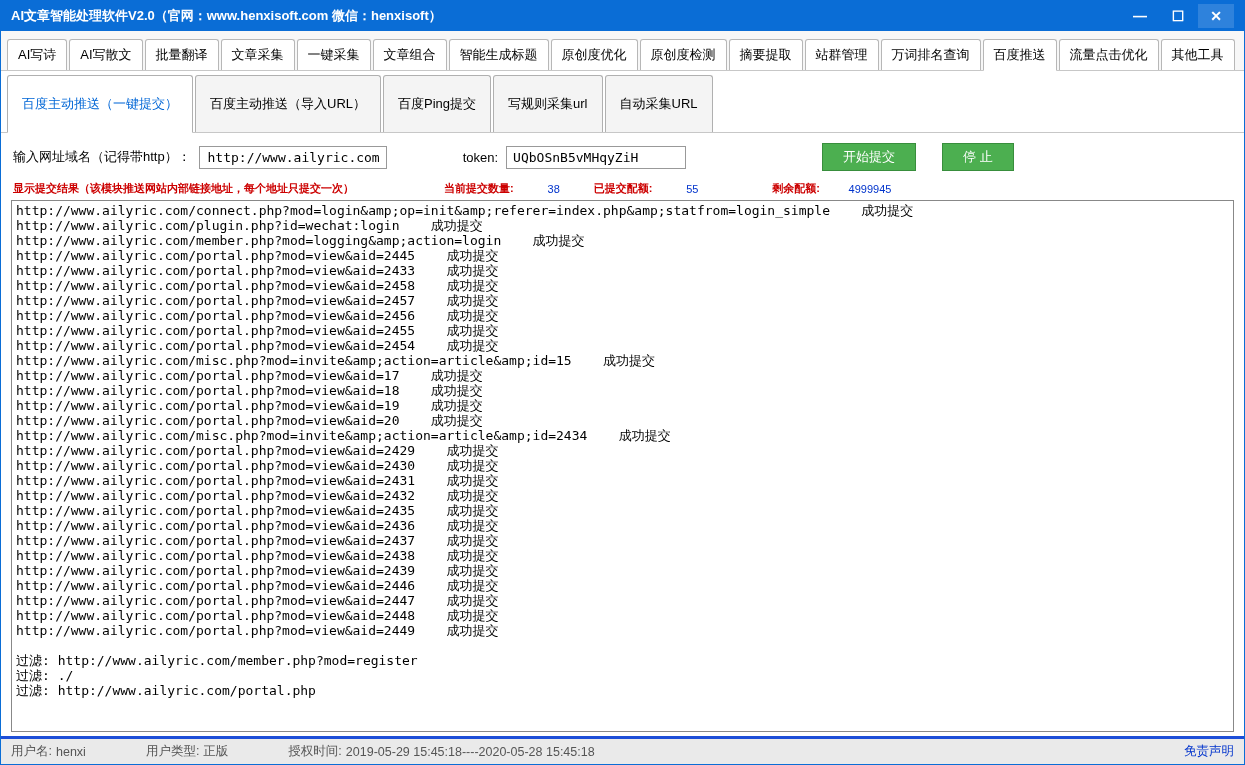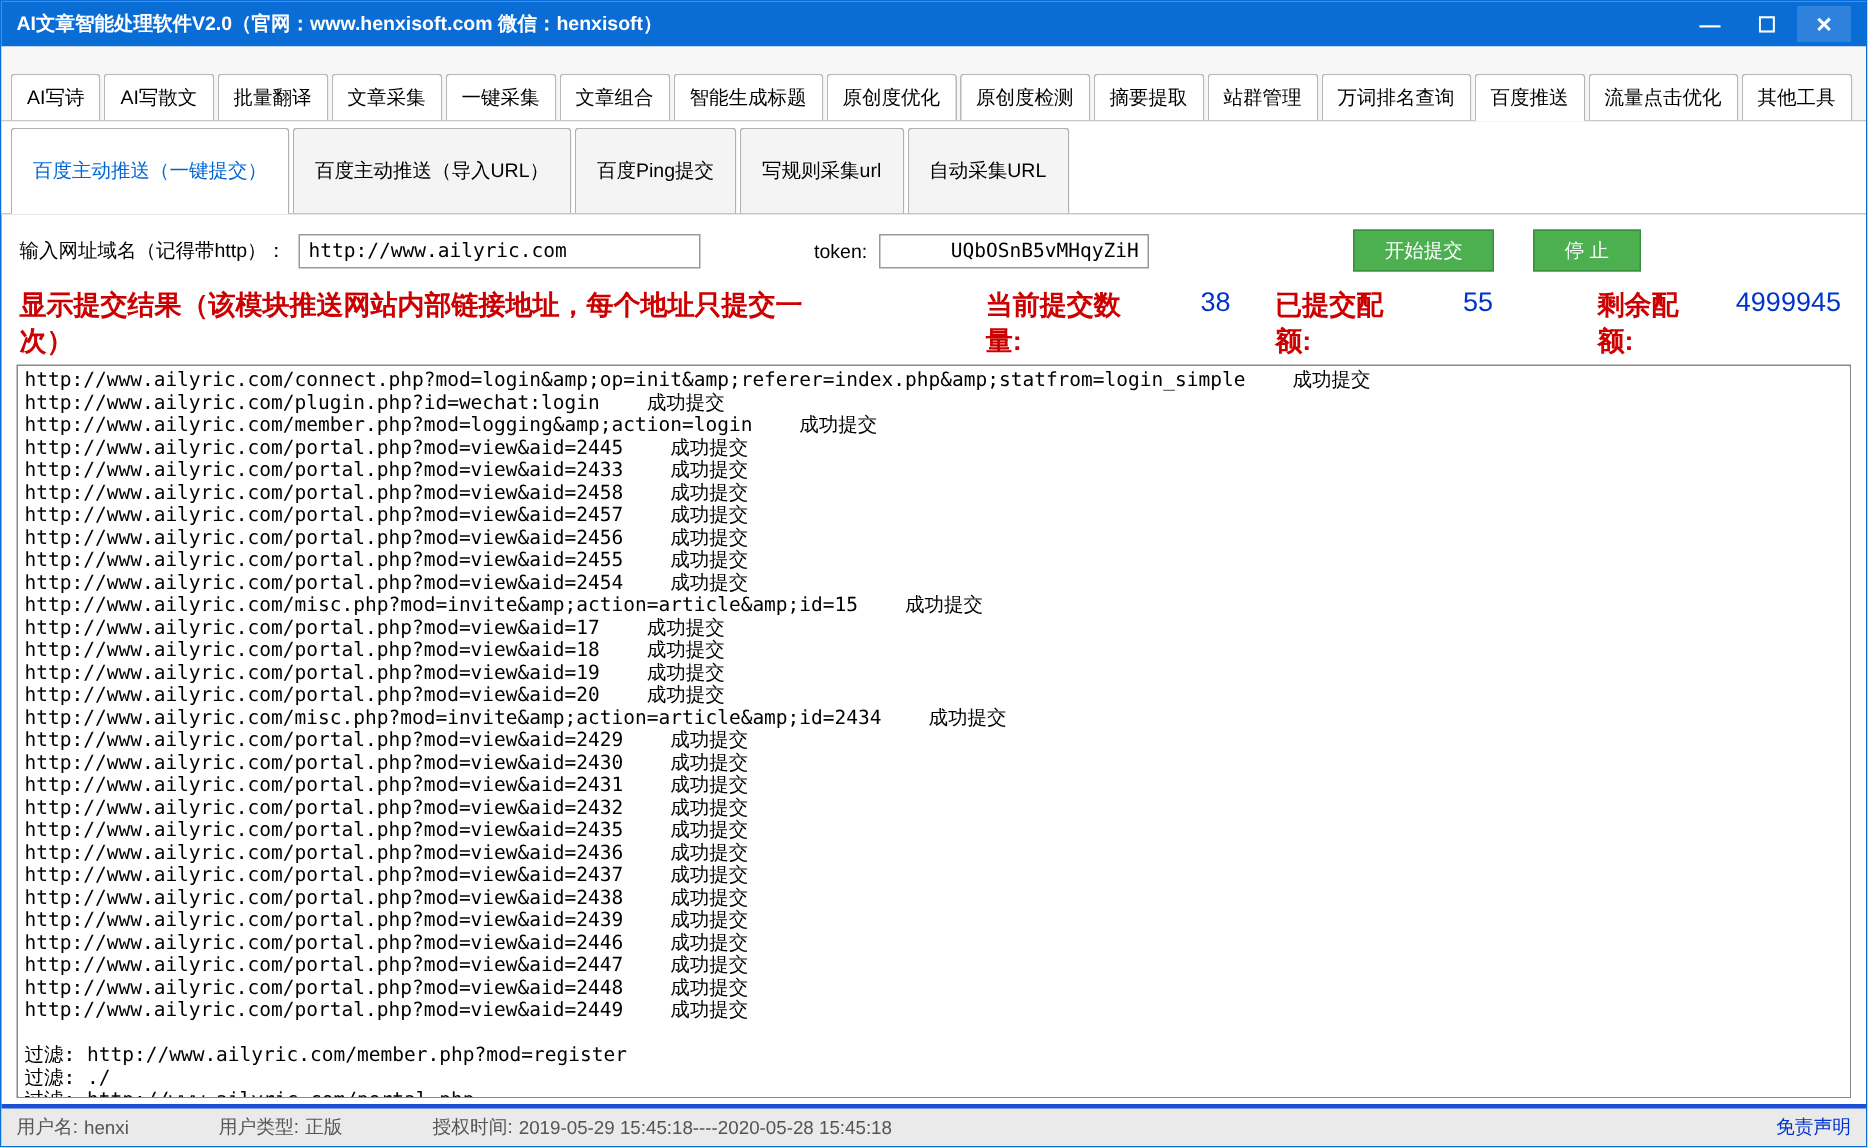--- a/index.html
+++ b/index.html
@@ -3,31 +3,31 @@
 <meta charset="utf-8">
 <style>
 * { box-sizing: border-box; margin: 0; padding: 0; }
 body { font-family: "Microsoft YaHei", SimSun, sans-serif; font-size: 13px; background: #f0f0f0; width: 1245px; height: 765px; overflow: hidden; }
 .window { width: 1245px; height: 765px; background: #fff; border: 1px solid #0a6dd6; display: flex; flex-direction: column; }
 .titlebar { background: #0a6dd6; color: #fff; height: 30px; display: flex; align-items: center; padding: 12px 10px; font-size: 13px; font-weight: bold; }
 .titlebar-text { flex: 1; }
 .win-controls { display: flex; gap: 2px; }
 .win-btn { width: 36px; height: 24px; display: flex; align-items: center; justify-content: center; cursor: pointer; color: #fff; font-size: 14px; }
 .win-btn.close { background: rgba(255,255,255,0.15); }
-.main-tabs { display: flex; background: #f7f7f7; border-bottom: 1px solid #c7c7c7; padding: 18px 6px 0; gap: 2px; }
+.main-tabs { display: flex; background: #f7f7f7; border-bottom: 1px solid #c7c7c7; padding: 8px 6px 0; gap: 2px; }
 .main-tab { border: 1px solid #b7b7b7; border-bottom: none; padding: 6px 10px; background: #fff; font-size: 13px; cursor: pointer; border-radius: 3px 3px 0 0; position: relative; white-space: nowrap; }
 .main-tab.active { background: #fff; border-bottom: 1px solid #fff; margin-bottom: -1px; z-index: 2; }
 .sub-tabs { display: flex; background: #fff; border-bottom: 1px solid #c7c7c7; padding: 4px 6px 0; gap: 0; }
 .sub-tab { border: 1px solid #b0b0b0; border-bottom: none; padding: 19px 14px; background: #f4f4f4; font-size: 13px; cursor: pointer; border-radius: 3px 3px 0 0; margin-right: 2px; white-space: nowrap; }
 .sub-tab.active { background: #fff; color: #0066d6; border-bottom: 1px solid #fff; margin-bottom: -1px; z-index: 2; }
 .input-row { display: flex; align-items: center; padding: 10px 12px; gap: 8px; }
 .label-bold { font-weight: normal; white-space: nowrap; }
 .text-input { border: 1px solid #999; padding: 3px 6px; font-family: SimSun, monospace; font-size: 13px; }
 .btn { padding: 4px 20px; color: #fff; border: 1px solid #388e3c; cursor: pointer; font-size: 13px; background: #4caf50; }
-.stats-row { display: flex; align-items: flex-start; padding: 0 12px 4px; gap: 10px; font-size: 18px; }
+.stats-row { display: flex; align-items: center; padding: 0 12px 4px; gap: 10px; font-size: 11px; }
 .stats-row .red { color: #cc0000; font-weight: bold; }
 .stats-row .blue { color: #0033cc; }
 .log-area { flex: 1; margin: 0 10px 4px; border: 1px solid #888; background: #fff; font-family: SimSun, monospace; font-size: 13px; line-height: 15px; overflow-y: scroll; padding: 2px 4px; white-space: pre; }
 .statusbar { background: #eaeaea; border-top: 3px solid #1d4ed8; padding: 4px 10px; font-size: 12.5px; display: flex; align-items: center; color: #555; }
 .statusbar .sb-label { color: #555; }
 .statusbar .link { color: #0033cc; cursor: pointer; margin-left: auto; }
 .spacer { display: inline-block; }
 </style>
 </head>
 <body>
@@ -64,24 +64,24 @@
   <div class="sub-tabs" id="sub-tabs">
       <div class="sub-tab active">百度主动推送（一键提交）</div>
       <div class="sub-tab">百度主动推送（导入URL）</div>
       <div class="sub-tab">百度Ping提交</div>
       <div class="sub-tab">写规则采集url</div>
       <div class="sub-tab">自动采集URL</div>
     </div>
 
   <div class="input-row">
     <span class="label-bold">输入网址域名（记得带http）：</span>
-    <input class="text-input" style="width: 268px;" value="http://www.ailyric.com">
+    <input class="text-input" style="width: 188px; text-align: right;" value="http://www.ailyric.com">
     <span class="spacer" style="width:60px"></span>
     <span class="label-bold">token:</span>
-    <input class="text-input" style="width: 180px; text-align: right;" value="UQbOSnB5vMHqyZiH">
+    <input class="text-input" style="width: 180px;" value="UQbOSnB5vMHqyZiH">
     <span class="spacer" style="width:120px"></span>
     <button class="btn">开始提交</button>
     <span class="spacer" style="width:10px"></span>
     <button class="btn">停 止</button>
   </div>
 
   <div class="stats-row">
     <span class="red">显示提交结果（该模块推送网站内部链接地址，每个地址只提交一次）</span>
     <span class="spacer" style="width:70px"></span>
     <span class="red">当前提交数量:</span>

